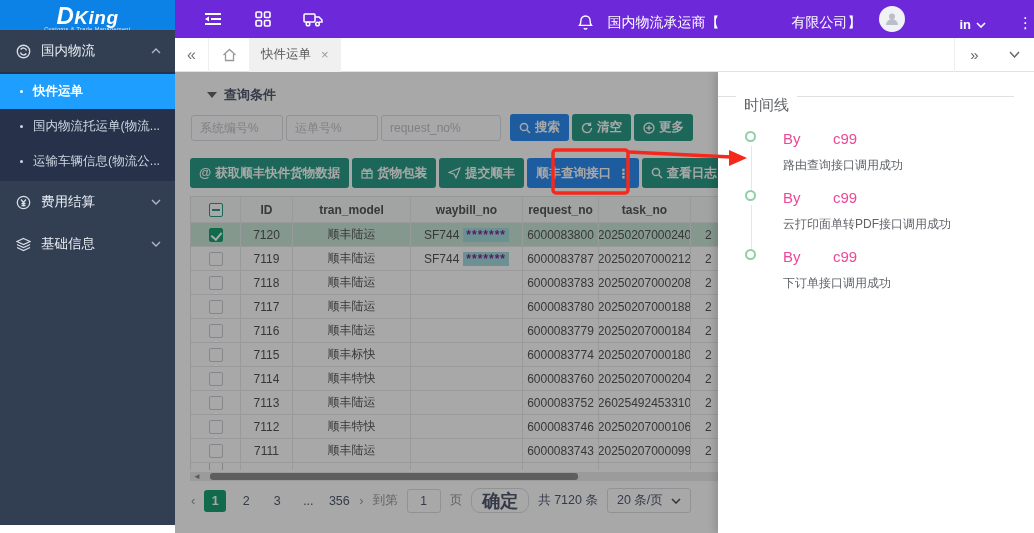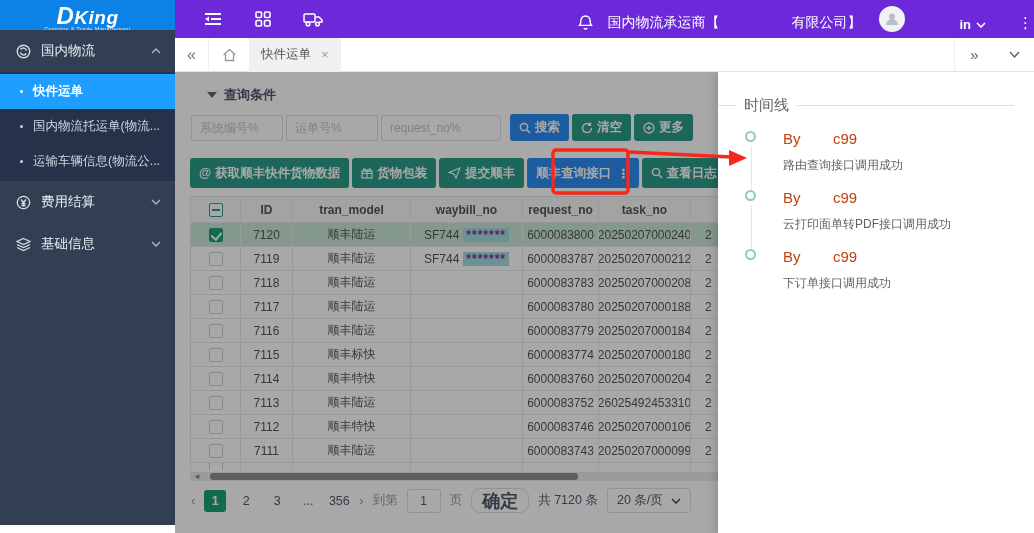--- a/index.html
+++ b/index.html
@@ -95,29 +95,29 @@
   .pg-num.active { background:#1ca175; color:#fff; font-weight:bold; }
   .pg-input { width:34px; height:24px; border:1px solid #dcdee2; border-radius:3px; text-align:center; font-size:12px; color:#515a6e; font-family:inherit; }
   .pg-btn { height:25px; padding:0 10px; border:1px solid #dcdee2; border-radius:9px; background:#fff; font-size:18px; font-weight:bold; color:#515a6e; cursor:pointer; font-family:inherit; }
   .pg-size { height:25px; border:1px solid #dcdee2; border-radius:3px; display:flex; align-items:center; gap:8px; padding:0 9px; cursor:pointer; }
 
   
   .mask { position:absolute; left:175px; top:72px; width:859px; height:461px; background:rgba(0,0,0,.34); z-index:2; }
 
   
   .drawer { position:absolute; left:718px; top:72px; width:316px; height:461px; background:#fff; z-index:3; box-shadow:-3px 0 8px rgba(0,0,0,.15); }
-  .drawer-title { position:absolute; left:0; top:24px; width:100%; display:flex; align-items:center; }
+  .drawer-title { position:absolute; left:0; top:24px; width:100%; display:flex; align-items:flex-start; }
   .dt-line-s { width:18px; height:1px; background:#e0e0e0; }
   .dt-text { font-size:15px; color:#606266; padding:0 8px; }
   .dt-line-l { flex:1; height:1px; background:#e0e0e0; margin-right:20px; }
   .timeline { position:absolute; left:27px; top:56px; right:16px; }
   .tl-item { position:relative; padding-left:38px; padding-top:2px; min-height:59px; }
   .tl-node { position:absolute; left:0; top:3px; width:11px; height:11px; border:2px solid #8fcfa5; border-radius:50%; background:#fff; }
   .tl-line { position:absolute; left:6px; top:18px; bottom:-4px; width:1px; background:#e6e6e6; }
-  .tl-head { font-size:15px; color:#c2410c; display:flex; }
+  .tl-head { font-size:15px; color:#ec4899; display:flex; }
   .tl-by { width:50px; }
   .tl-user { }
   .tl-desc { margin-top:10px; font-size:12px; color:#5f6368; }
 
   
   .annotation { position:absolute; left:0; top:0; width:1034px; height:533px; z-index:6; pointer-events:none; }
 </style>
 </head>
 <body>
 

